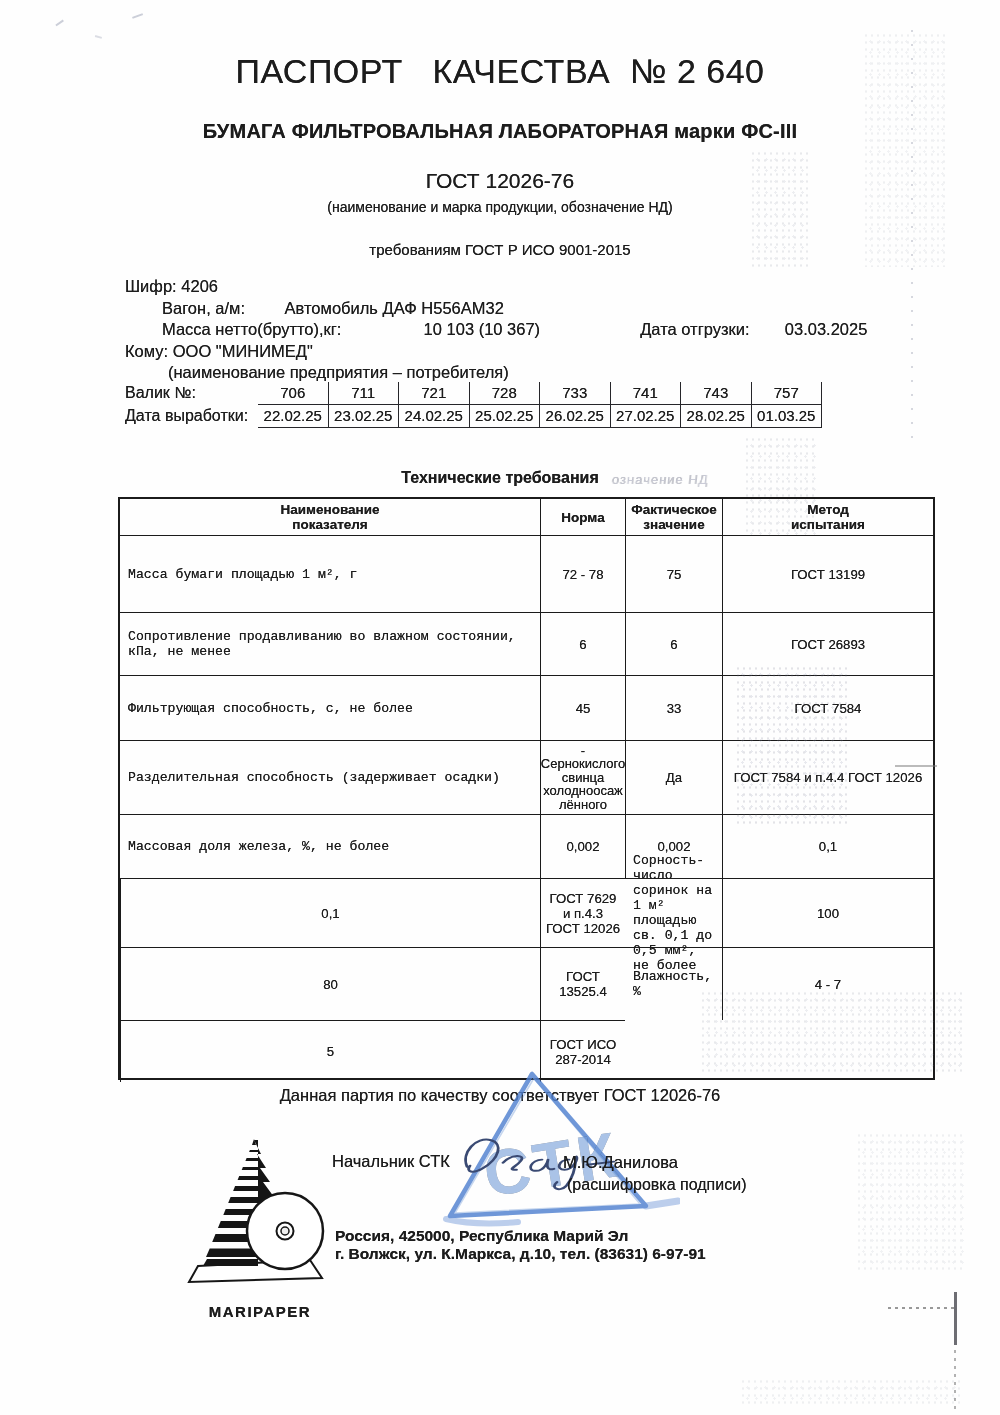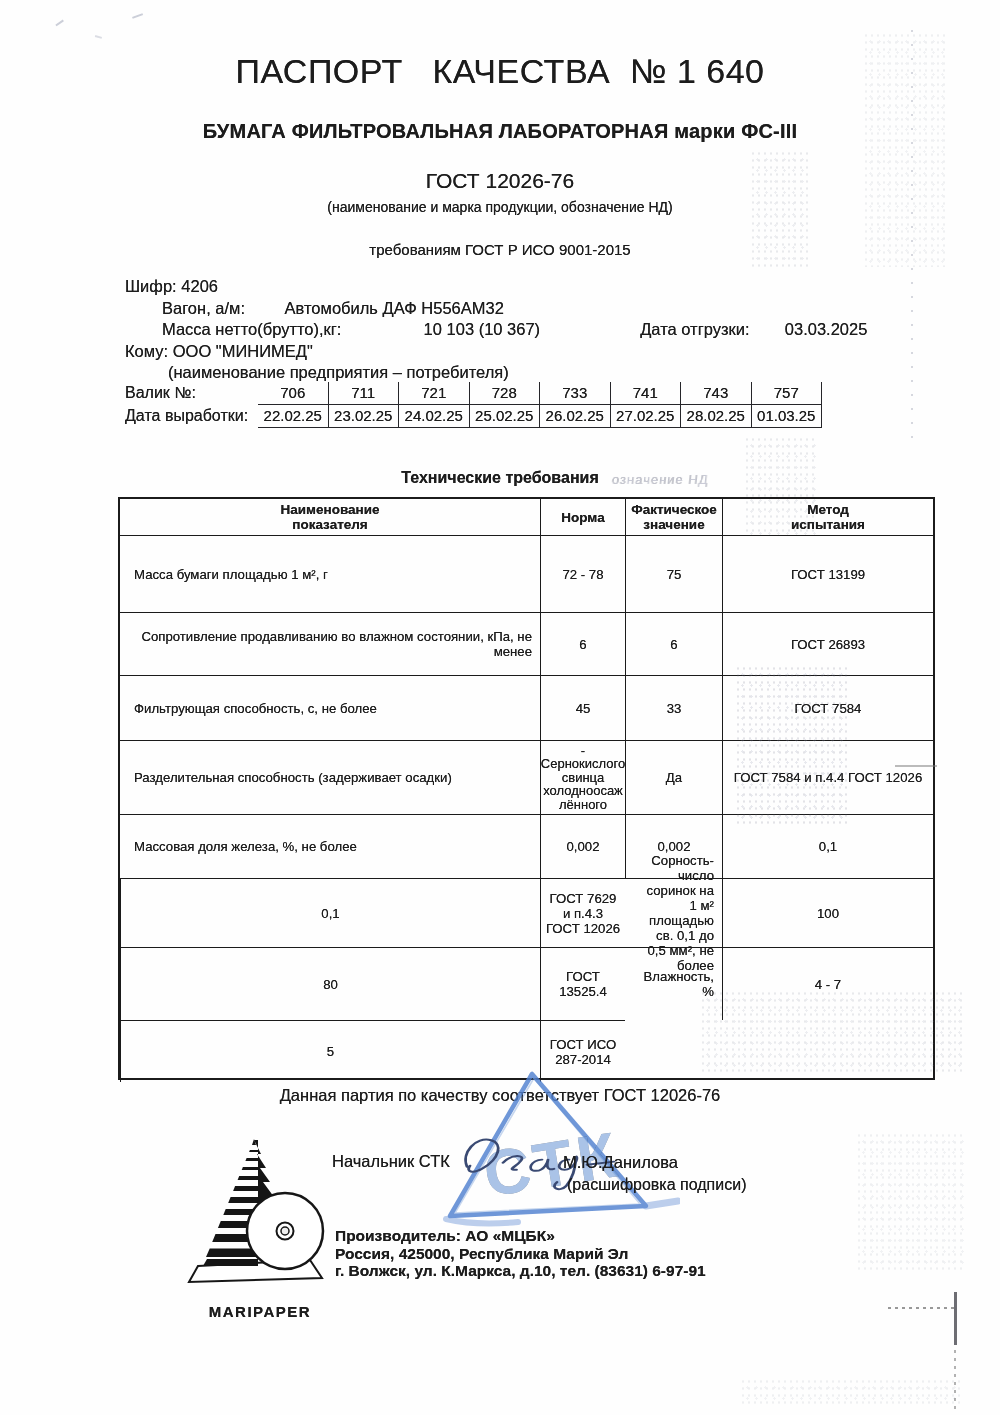--- a/index.html
+++ b/index.html
@@ -42,21 +42,21 @@
             border:2px solid #1b1b1b; display:grid;
             grid-template-columns:420px 85px 97px 1fr;
             grid-template-rows:36px 77px 63px 65px 74px 64px 69px 73px 62px; }
   .ttable > div { border-left:1.5px solid #1b1b1b; border-top:1.5px solid #1b1b1b;
                   display:flex; align-items:center; justify-content:center;
                   text-align:center; font-size:13.2px; line-height:15px;
                   white-space:pre-line; box-sizing:border-box; padding:10px 4px; }
   .ttable > .nbl { border-left:none; }
   .ttable > .nbt { border-top:none; }
   .ttable > .hcell { font-weight:bold; font-size:13.5px; }
-  .ttable > .ncell { justify-content:flex-start; text-align:right; padding:0 8px 0 14px; }
+  .ttable > .ncell { justify-content:flex-start; text-align:left; padding:0 8px 0 8px;font-family:Liberation Mono, monospace; }
   .ttable > .small { font-size:13px; line-height:13.5px; }
 
   
   .conf { top:1086px; font-size:16.5px; }
 
   
   .sig-pos  { left:332px; top:1152px; font-size:16.5px; }
   .sig-name { left:563px; top:1153px; font-size:16.5px; }
   .sig-note { left:567px; top:1176px; font-size:16px; }
   .stamp    { left:428px; top:1066px; width:252px; height:164px; }
@@ -75,21 +75,21 @@
     background-size:6px 7px,9px 11px; background-position:0 0,3px 4px;
     filter:blur(.2px); opacity:.14; }
   .speck { position:absolute; background:#9aa0b4; opacity:.5; }
   .edge  { position:absolute; pointer-events:none; }
 </style>
 </head>
 <body>
 
 <div class="page">
 
-  <div class="abs ctr hdr-title">ПАСПОРТ   КАЧЕСТВА  № 1 640</div>
+  <div class="abs ctr hdr-title">ПАСПОРТ   КАЧЕСТВА  № 2 640</div>
   <div class="abs ctr hdr-subtitle">БУМАГА ФИЛЬТРОВАЛЬНАЯ ЛАБОРАТОРНАЯ марки ФС-III</div>
   <div class="abs ctr hdr-gost">ГОСТ 12026-76</div>
   <div class="abs ctr hdr-note1">(наименование и марка продукции, обозначение НД)</div>
   <div class="abs ctr hdr-note3">требованиям ГОСТ Р ИСО 9001-2015</div>
 
   <div class="abs info">
     <div class="row">
       <span>Шифр:</span>
       <span>4206</span>
     </div>
@@ -227,21 +227,20 @@
       <polygon points="66,15 70,15 68,9"></polygon>
       <polygon points="68,10 75,24 71,24 80,38 74,38 84,52 77,52 88,67 80,67 93,83 83,83 99,101 72,101 72,10"></polygon>
     </g>
     <circle cx="99" cy="101" r="38" fill="#ffffff" stroke="#161616" stroke-width="2.5"></circle>
     <circle cx="99" cy="101" r="8.5" fill="#ffffff" stroke="#161616" stroke-width="2"></circle>
     <circle cx="99" cy="101" r="4" fill="#eeeeee" stroke="#161616" stroke-width="1.5"></circle>
   </svg>
   <div class="abs logo-caption">MARIPAPER</div>
 
   <div class="abs prod">
-    <div>Производитель:  АО «МЦБК»</div>
     <div>Россия, 425000, Республика Марий Эл</div>
     <div>г. Волжск, ул. К.Маркса, д.10, тел. (83631) 6-97-91</div>
   </div>
 
   <div class="noise" style="left:750px; top:150px; width:60px;  height:118px;"></div>
   <div class="noise" style="left:863px; top:32px;  width:82px;  height:235px; opacity:.10;"></div>
   <div class="noise" style="left:744px; top:436px; width:72px;  height:100px;"></div>
   <div class="noise" style="left:735px; top:665px; width:112px; height:160px; opacity:.18;"></div>
   <div class="noise" style="left:700px; top:990px; width:262px; height:84px;"></div>
   <div class="noise" style="left:856px; top:1132px; width:108px; height:140px; opacity:.10;"></div>

